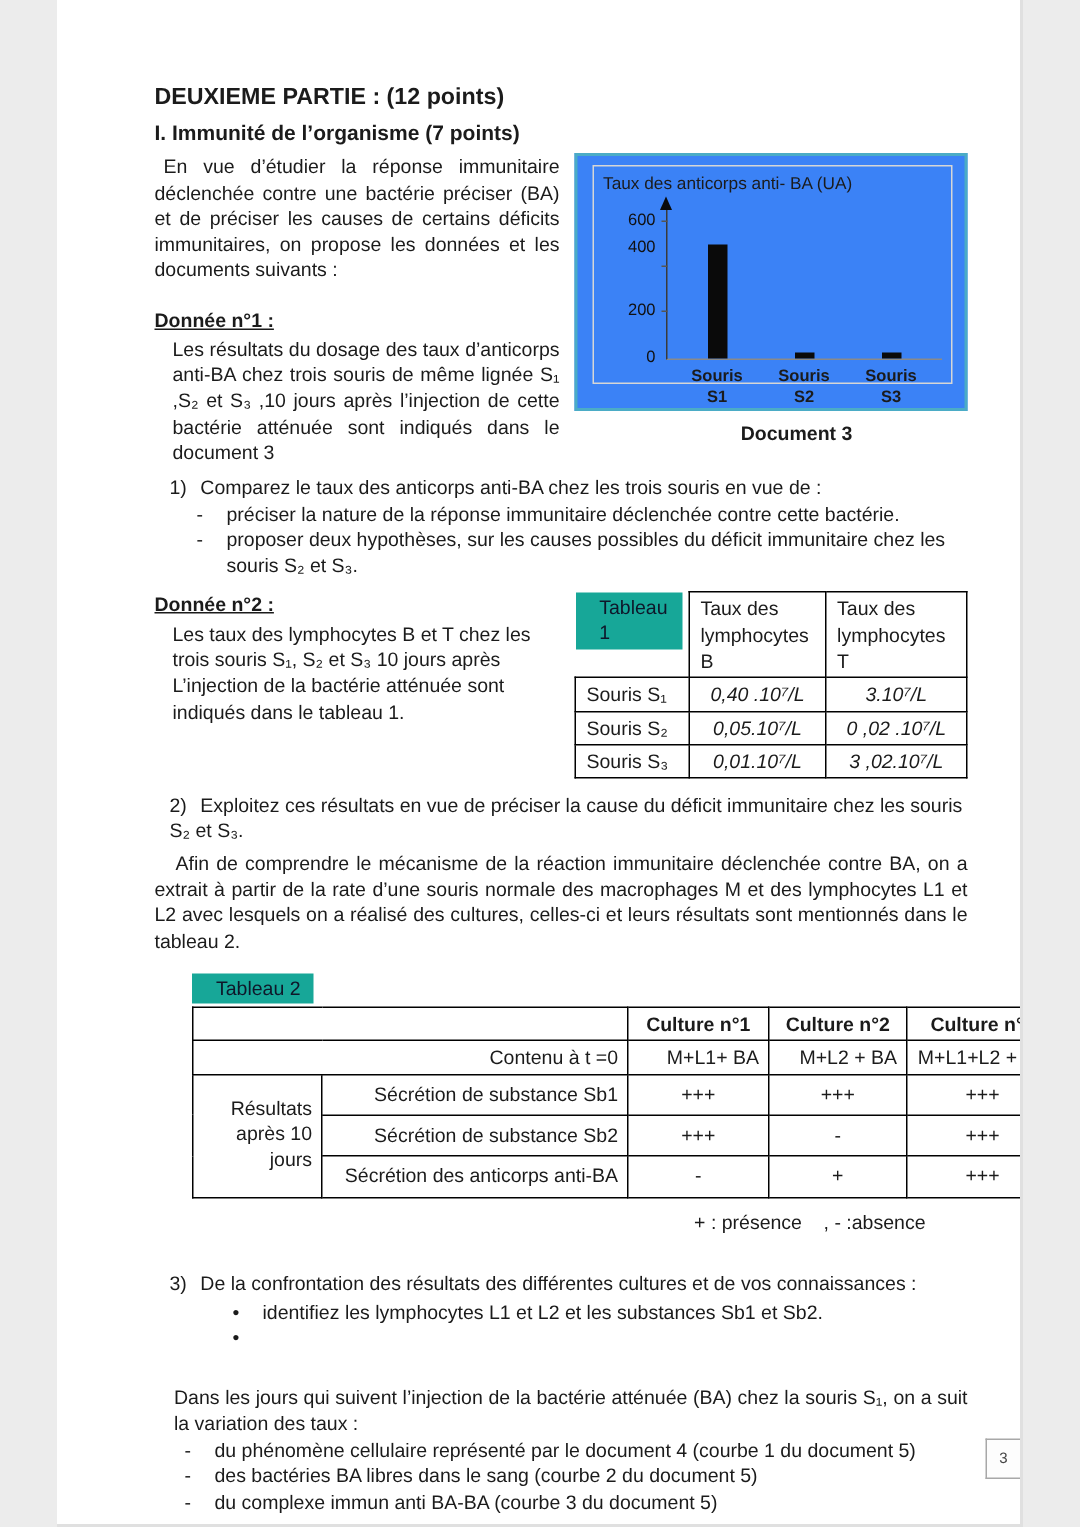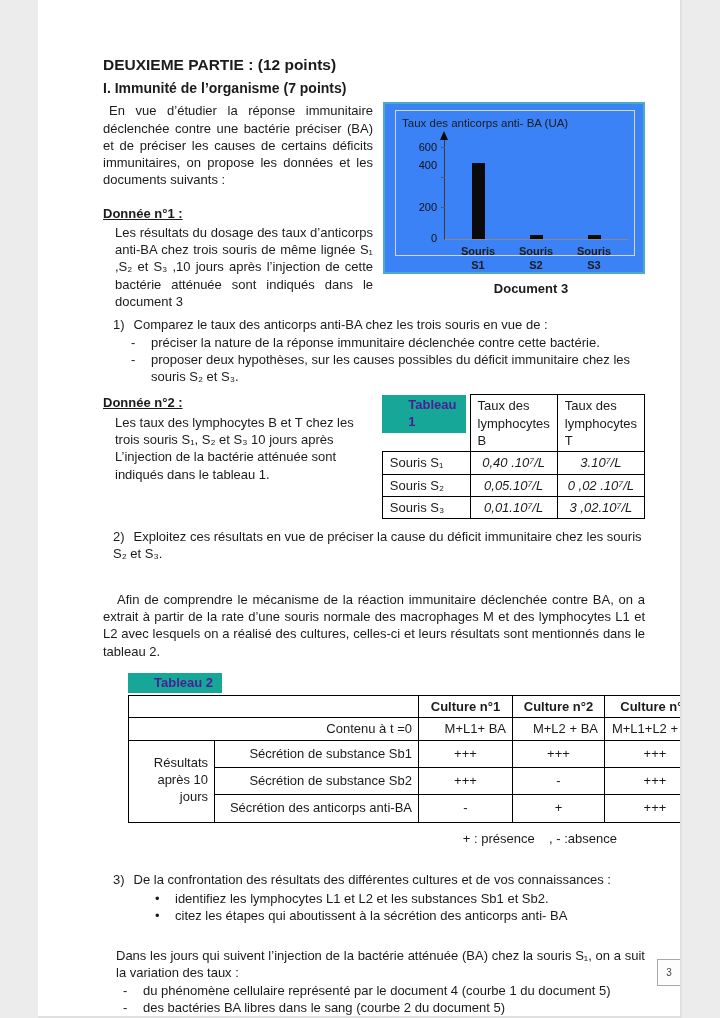--- a/index.html
+++ b/index.html
@@ -45,25 +45,25 @@
 
   .row2 { display:flex; align-items:flex-start; margin-top:9px; }
   .d2-left { width:272px; }
   .d2-text { padding-left:12px; }
   .t1-wrap { flex:1; margin-left:8px; }
   table { border-collapse:collapse; }
   .t1 { width:100%; font-size:13px; }
   .t1 th, .t1 td { border:1px solid #000; padding:2px 7px; font-weight:normal; text-align:left; vertical-align:middle; }
   .t1 td.label-cell { border:none; vertical-align:top; padding:0 4px 0 0; }
   .t1 .val { text-align:center;font-style:italic; }
-  .green-label { display:inline-block; background:var(--label-bg,#17a798); color:#4c1d95;
-                 font-weight:bold; padding:1px 9px 2px 26px; font-size:13px; }
+  .green-label { display:inline-block; background:var(--label-bg,#17a798); color:#0f172a;
+                 font-weight:normal; padding:1px 9px 2px 16px; font-size:13px; }
 
   .q2 { margin-top:9px; }
-  .para { margin-top:28px; text-align:justify; text-indent:14px; }
+  .para { margin-top:4px; text-align:justify; text-indent:14px; }
 
   .t2-block { margin-top:13px; margin-left:25px; width:577px; }
   .t2-label-row { margin-bottom:2px; }
   .t2 { width:577px; font-size:13px; table-layout:fixed; }
   .t2 th, .t2 td { border:1px solid #000; padding:2px 6px; font-weight:normal; text-align:right; vertical-align:middle; overflow:hidden; }
   .t2 th { font-weight:bold; text-align:center; }
   .t2 .val { text-align:center; }
   .t2 .res { vertical-align:middle; line-height:1.3; }
   .t2 .rrow td { padding-top:4px; padding-bottom:5px; }
   .legend { margin-top:7px; text-align:right; padding-right:88px; white-space:pre; }
@@ -249,21 +249,20 @@
     <div class="qitem q3">
       <span class="qnum">3)</span><span>De la confrontation des résultats des différentes cultures et de vos connaissances :</span>
     </div>
     <div class="bullet-list">
       <div class="b-item">
         <span class="bullet">•</span>
         <span>identifiez les lymphocytes L1 et L2 et les substances Sb1 et Sb2.</span>
       </div>
       <div class="b-item">
         <span class="bullet">•</span>
-        <span>citez les étapes qui aboutissent à la sécrétion des anticorps anti- BA</span>
       </div>
     </div>
 
     <p class="final">Dans les jours qui suivent l’injection de la bactérie atténuée (BA) chez la souris S₁, on a suit la variation des taux :</p>
     <div class="dash-list final-list">
       <div class="dash-item">
         <span class="dash">-</span>
         <span>du phénomène cellulaire représenté par le document 4 (courbe 1 du document 5)</span>
       </div>
       <div class="dash-item">

